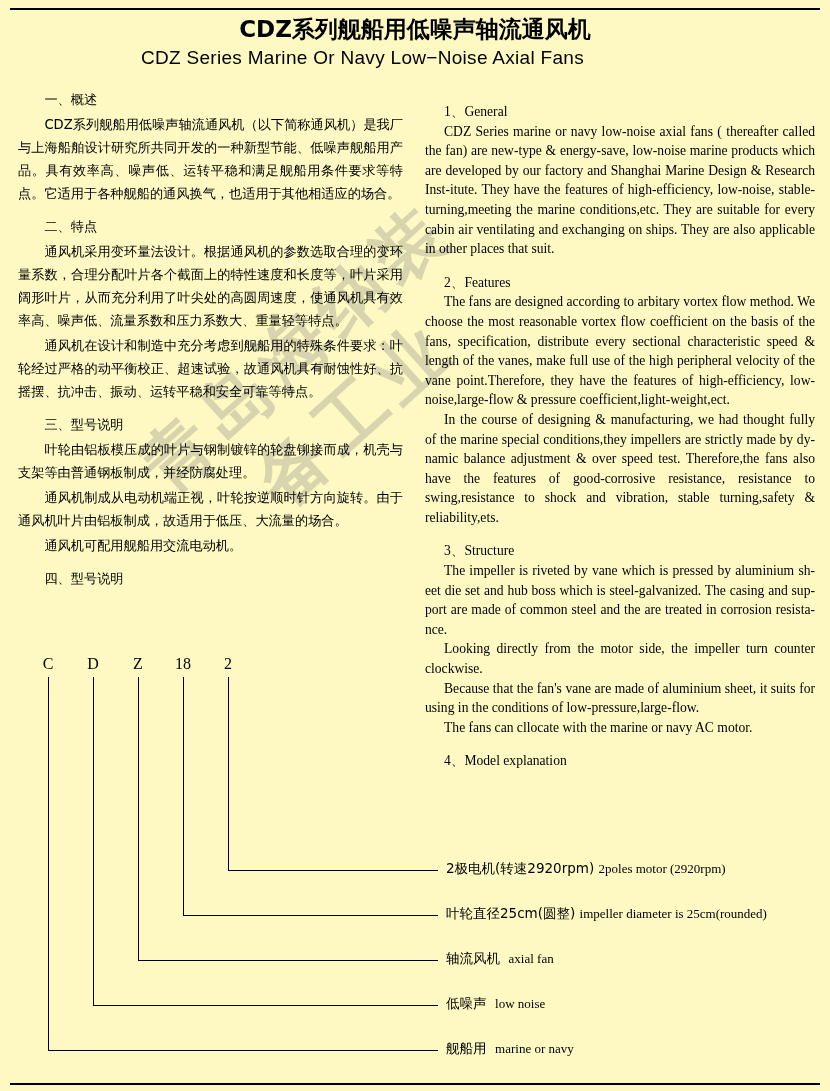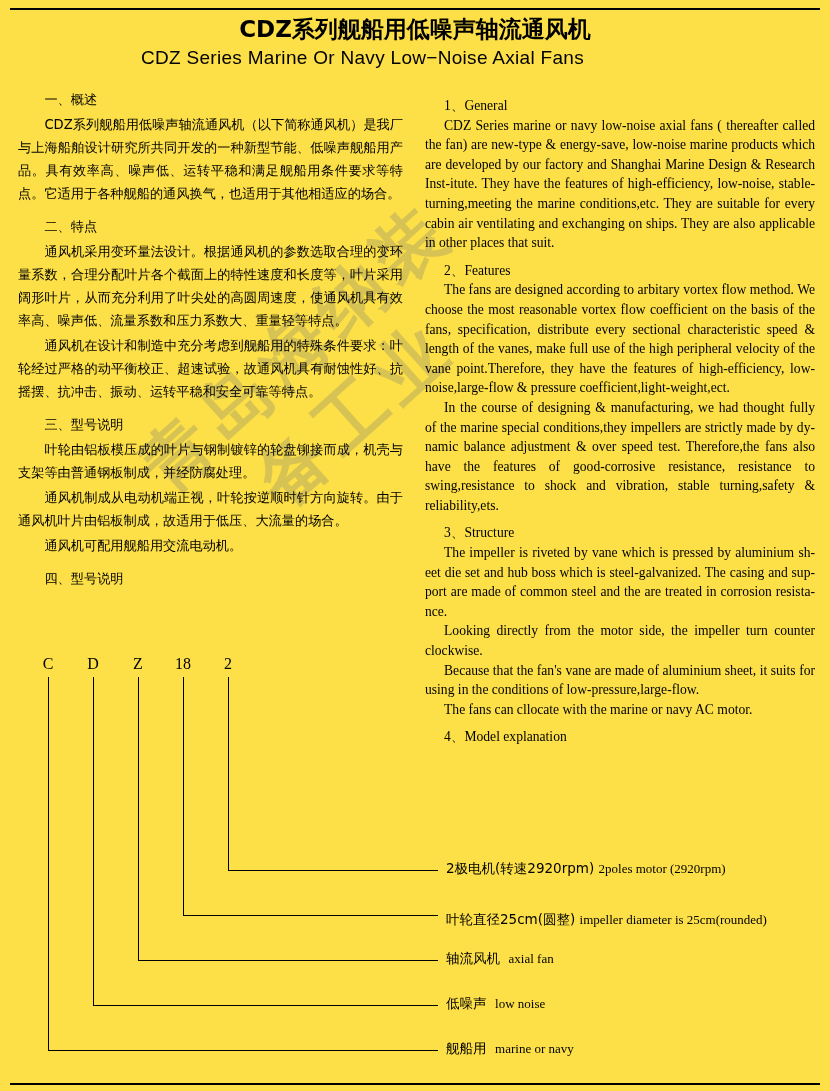--- a/index.html
+++ b/index.html
@@ -4,21 +4,21 @@
 <style>
   html, body {
     margin: 0;
     padding: 0;
     background: #ffffff;
   }
   .page {
     position: relative;
     width: 830px;
     height: 1091px;
-    background: #fde047;
+    background: #fef9c3;
     overflow: hidden;
     font-family: "Liberation Serif", serif;
     color: #000000;
   }
   .page-border-top {
     position: absolute;
     left: 10px;
     top: 8px;
     width: 810px;
     height: 0;
@@ -84,21 +84,21 @@
   }
   .col-cn p.head:first-child {
     margin-top: 0;
   }
   .col-cn p.body {
     text-indent: 2em;
     margin-bottom: 2px;
   }
   .col-en p.head {
     text-indent: 1.4em;
-    margin-top: 8px;
+    margin-top: 14px;
   }
   .col-en p.body {
     text-indent: 1.4em;
   }
 
   
   .watermark {
     position: absolute;
     left: 195px;
     top: 260px;
@@ -211,21 +211,21 @@
     <div class="vline" style="left:93px;  top:22px;  height:328px;"></div>
     <div class="hline" style="left:93px;  top:350px; width:345px;"></div>
 
     <div class="vline" style="left:48px;  top:22px;  height:373px;"></div>
     <div class="hline" style="left:48px;  top:395px; width:390px;"></div>
 
     <div class="dg-label" style="left:446px; top:205px;">
       <span>2极电机(转速2920rpm)</span>
       <span class="en">2poles motor (2920rpm)</span>
     </div>
-    <div class="dg-label" style="left:446px; top:256px;">
+    <div class="dg-label" style="left:446px; top:250px;">
       <span>叶轮直径25cm(圆整)</span>
       <span class="en">impeller diameter is 25cm(rounded)</span>
     </div>
     <div class="dg-label" style="left:446px; top:295px;">
       <span>轴流风机</span>
       &nbsp;<span class="en">axial fan</span>
     </div>
     <div class="dg-label" style="left:446px; top:340px;">
       <span>低噪声</span>
       &nbsp;<span class="en">low noise</span>

